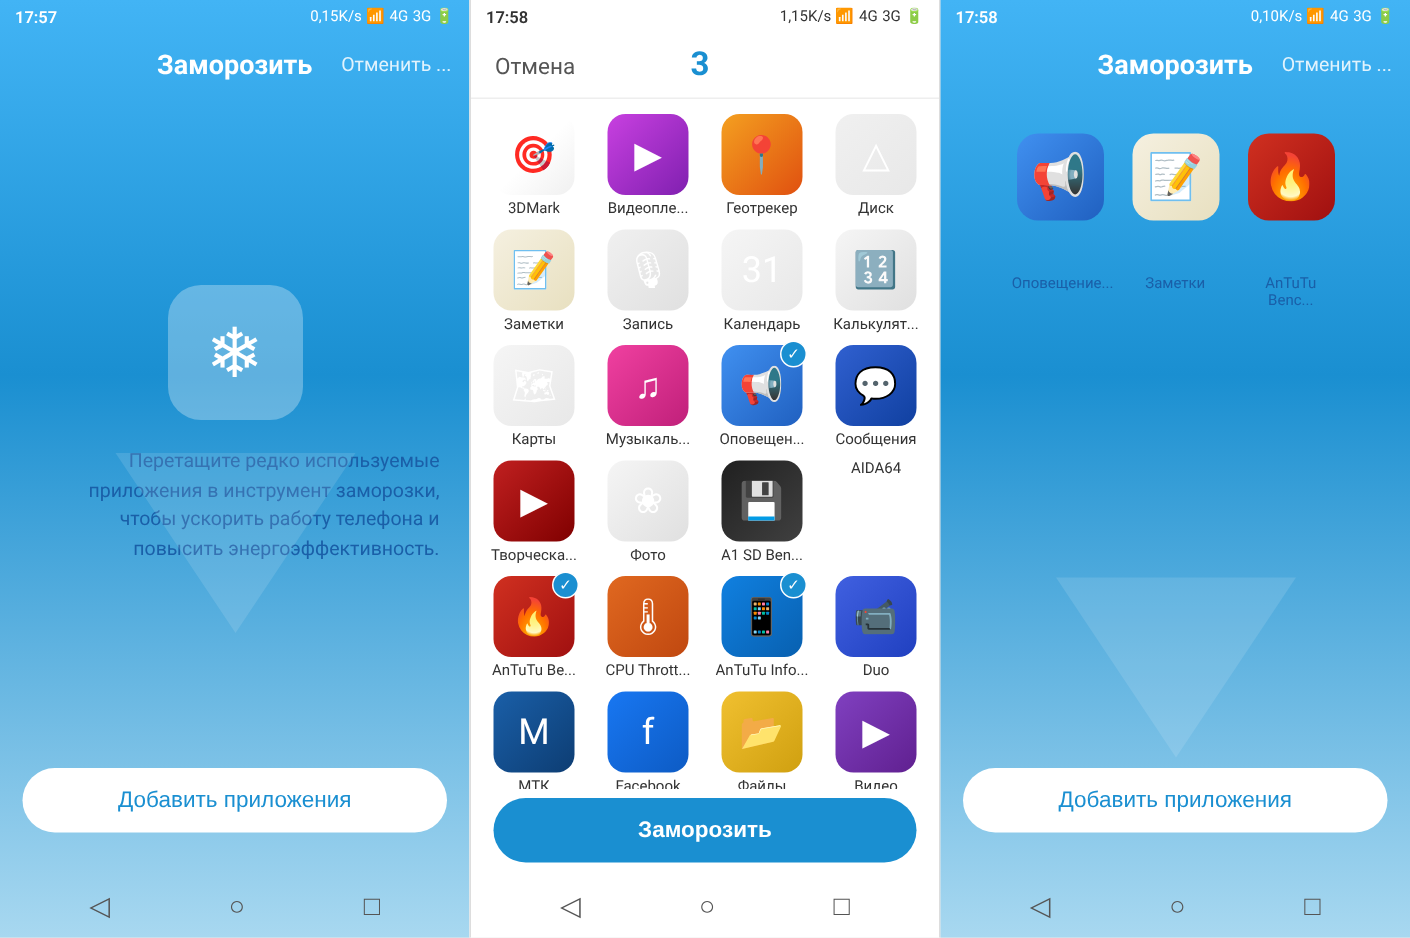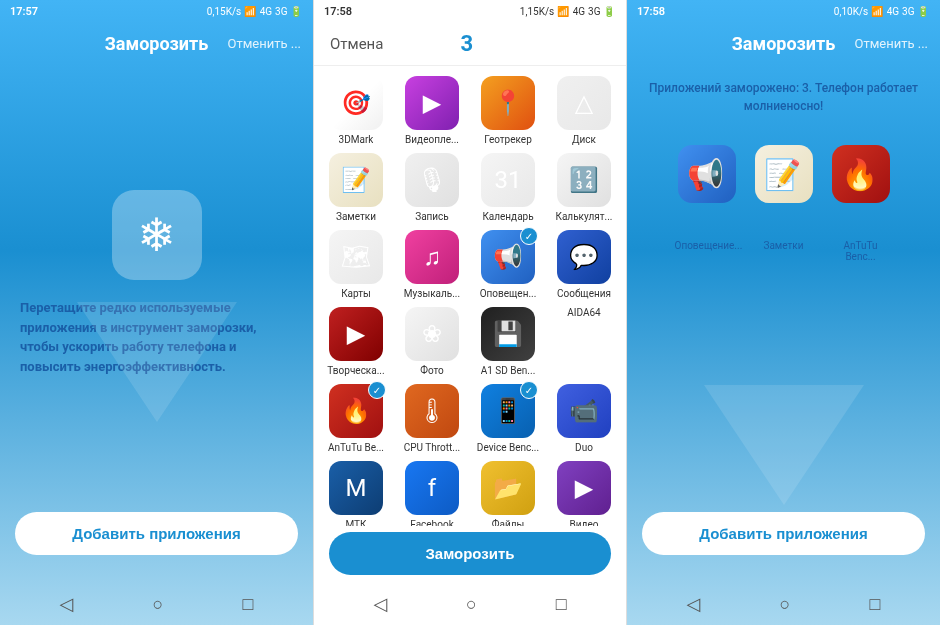--- a/index.html
+++ b/index.html
@@ -78,25 +78,25 @@
       border-radius: 22px;
       background: rgba(255,255,255,0.3);
       display: flex;
       align-items: center;
       justify-content: center;
       font-size: 46px;
       color: #fff;
       margin-bottom: 18px;
     }
     .snowflake-text {
-      text-align: left;
+      text-align: right;
       color: #1a5fa8;
       font-size: 13px;
       line-height: 1.5;
-      font-weight: 700;
+      font-weight: 400;
     }
 
     
     .triangle-watermark {
       position: absolute;
       bottom: 80px;
       left: 50%;
       transform: translateX(-50%);
       width: 0;
       height: 0;
@@ -107,21 +107,21 @@
 
     
     .add-apps-btn {
       margin: 10px 15px 30px;
       background: #fff;
       color: #1a8fd1;
       border: none;
       border-radius: 25px;
       padding: 13px;
       font-size: 15px;
-      font-weight: 700;
+      font-weight: 400;
       cursor: pointer;
       width: calc(100% - 30px);
     }
 
     
     .bottom-nav {
       display: flex;
       justify-content: space-around;
       align-items: center;
       padding: 8px 20px 10px;
@@ -425,21 +425,21 @@
       <div class="app-item">
         <div class="app-icon icon-antutu" style="font-size: 24px; color: rgb(255, 255, 255);">🔥<div class="app-check">✓</div></div>
         <span class="app-label">AnTuTu Be...</span>
       </div>
       <div class="app-item">
         <div class="app-icon icon-cpu" style="font-size: 24px; color: rgb(255, 255, 255);">🌡</div>
         <span class="app-label">CPU Thrott...</span>
       </div>
       <div class="app-item">
         <div class="app-icon icon-deviceinfo" style="font-size: 24px; color: rgb(255, 255, 255);">📱<div class="app-check">✓</div></div>
-        <span class="app-label">Device Benc...</span>
+        <span class="app-label">AnTuTu Info...</span>
       </div>
       <div class="app-item">
         <div class="app-icon icon-duo" style="font-size: 24px; color: rgb(255, 255, 255);">📹</div>
         <span class="app-label">Duo</span>
       </div>
       <div class="app-item">
         <div class="app-icon icon-mtk" style="font-size: 24px; color: rgb(255, 255, 255);">M</div>
         <span class="app-label">МТК</span>
       </div>
       <div class="app-item">
@@ -473,21 +473,20 @@
       <span>3G</span>
       <span>🔋</span>
     </span>
   </div>
   <div class="header">
     <span class="header-title">Заморозить</span>
     <span class="header-cancel">Отменить ...</span>
   </div>
   <div class="right-panel-content">
     <div class="triangle-watermark" style="bottom:120px;"></div>
-    <p class="success-text">Приложений заморожено: 3. Телефон работает молниеносно!</p>
     <div class="frozen-apps-row" id="frozen-apps-row">
     <div class="frozen-app-item">
           <div class="frozen-app-icon icon-notif-right" style="color: rgb(255, 255, 255);">📢</div>
           <span class="frozen-app-label">Оповещение...</span>
         </div>
         <div class="frozen-app-item">
           <div class="frozen-app-icon icon-notes-right" style="color: rgb(255, 255, 255);">📝</div>
           <span class="frozen-app-label">Заметки</span>
         </div>
         <div class="frozen-app-item">

